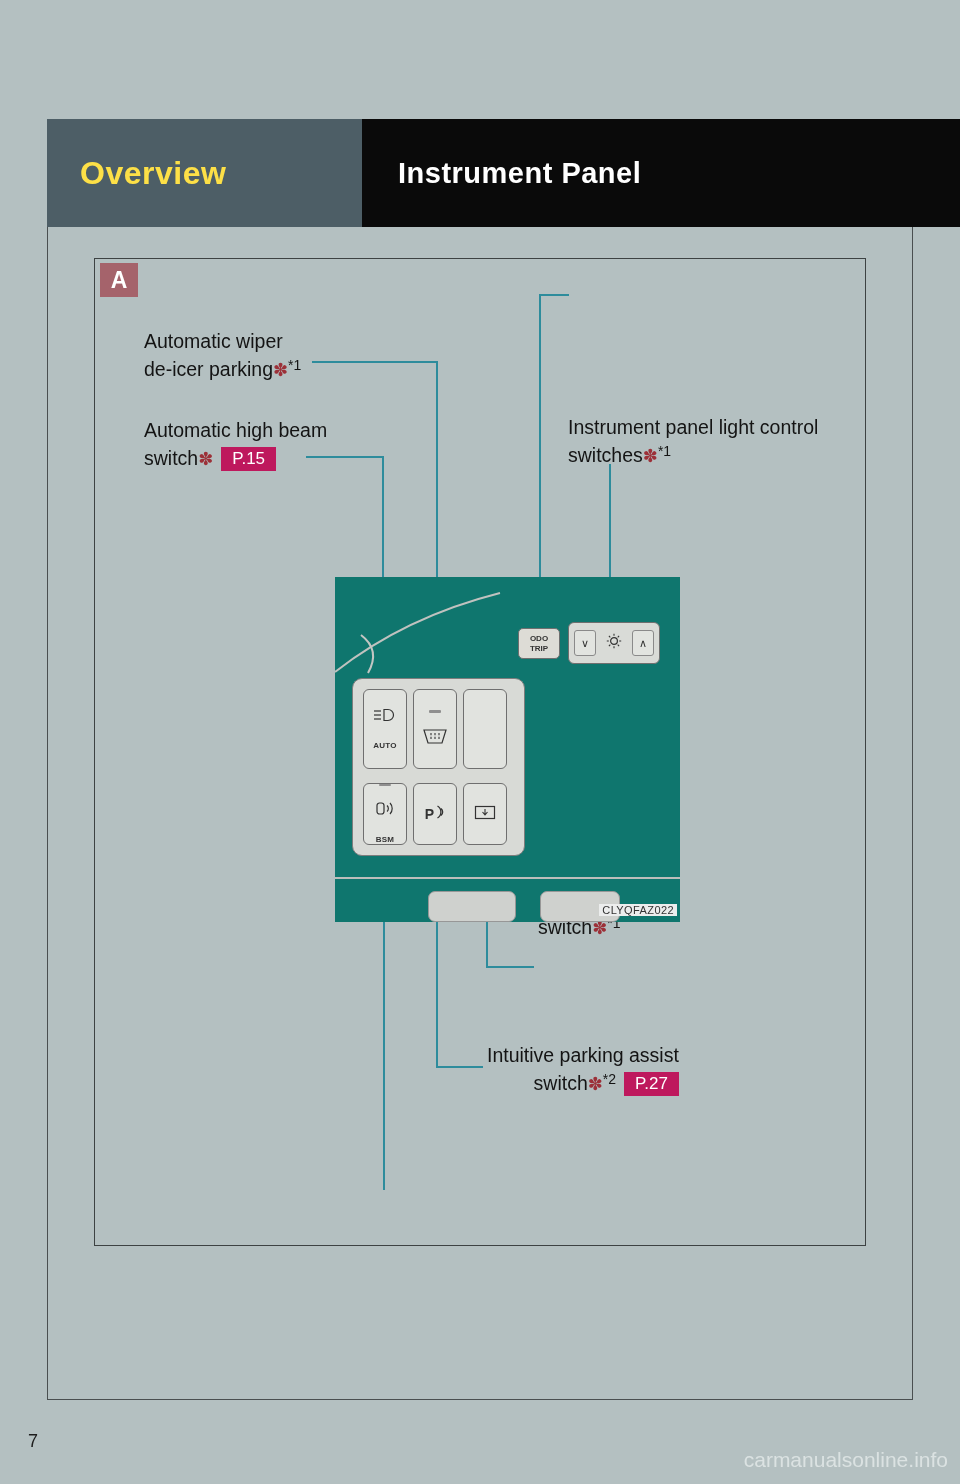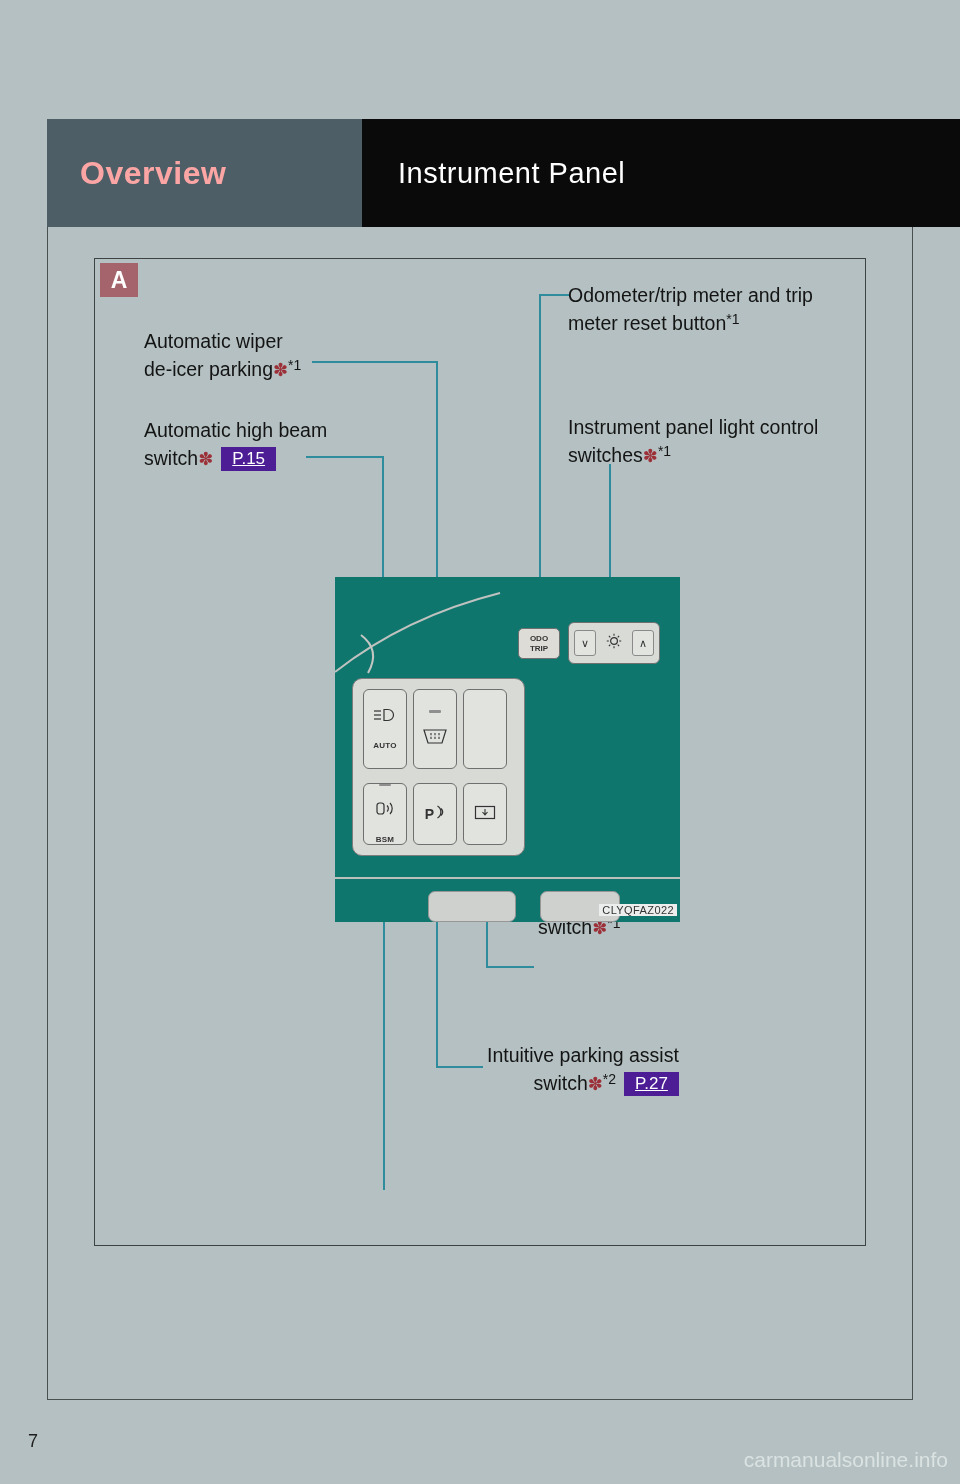--- a/index.html
+++ b/index.html
@@ -4,38 +4,38 @@
 <style>
   * { margin:0; padding:0; box-sizing:border-box; }
   html,body { background:#b4c0c1; }
   .page { position:relative; width:960px; height:1484px; background:#b4c0c1;
           font-family:"Liberation Sans", sans-serif; overflow:hidden; }
 
   
   .frame { position:absolute; left:47px; top:119px; width:866px; height:1281px;
            border:1px solid #4a4f50; }
   .header { position:absolute; left:47px; top:119px; width:913px; height:108px; display:flex; }
-  .header-left { width:315px; background:#4d5e66; color:#fca5a5; display:flex; align-items:center;
+  .header-left { width:315px; background:#4d5e66; color:#fde047; display:flex; align-items:center;
                  padding-left:33px; font-size:32px; font-weight:bold; letter-spacing:.5px; }
   .header-right { flex:1; background:#0a0a0a; color:#fff; display:flex; align-items:center;
-                  padding-left:36px; font-size:29px; font-weight:normal; letter-spacing:.5px; }
+                  padding-left:36px; font-size:29px; font-weight:bold; letter-spacing:.5px; }
 
   
   .inner-box { position:absolute; left:94px; top:258px; width:772px; height:988px;
                border:1px solid #3d4243; }
   .badge-a { position:absolute; left:100px; top:263px; width:38px; height:34px;
              background:#a5636b; color:#fff; font-size:23px; font-weight:bold;
              display:flex; align-items:center; justify-content:center; }
 
   
   .lbl { position:absolute; font-size:19.5px; color:#141414; line-height:28px; }
   .sup { font-size:14px; position:relative; top:-6px; }
   .ast { color:#9c3038; font-size:18px; }
-  .pref { display:inline-block; background:#4c1d95; color:#fff; font-size:17px;
-          line-height:24px; padding:0 11px; margin-left:8px; vertical-align:1px;text-decoration:underline; }
+  .pref { display:inline-block; background:#be185d; color:#fff; font-size:17px;
+          line-height:24px; padding:0 11px; margin-left:8px; vertical-align:1px; }
   .lbl-odometer { left:568px; top:281px; }
   .lbl-wiper    { left:144px; top:327px; }
   .lbl-highbeam { left:144px; top:416px; }
   .lbl-light    { left:568px; top:413px; }
   .lbl-sunshade { left:538px; top:885px; }
   .lbl-parking  { left:487px; top:1041px;text-align:right; }
   .lbl-bsm      { left:250px; top:1192px; }
 
   
   .cl { position:absolute; background:#2e8c9c; }
@@ -117,24 +117,20 @@
   <div class="cl cl-wiper-v"></div>
   <div class="cl cl-hb-h"></div>
   <div class="cl cl-hb-v"></div>
   <div class="cl cl-light-v"></div>
   <div class="cl cl-shade-v"></div>
   <div class="cl cl-shade-h"></div>
   <div class="cl cl-park-v"></div>
   <div class="cl cl-park-h"></div>
   <div class="cl cl-bsm-v"></div>
 
-  <div class="lbl lbl-odometer">
-    <span>Odometer/trip meter and trip</span><br>
-    <span>meter reset button</span><span class="sup">*1</span>
-  </div>
 
   <div class="lbl lbl-wiper">
     <span>Automatic wiper</span><br>
     <span>de-icer parking</span><span class="ast">✽</span><span class="sup">*1</span>
   </div>
 
   <div class="lbl lbl-highbeam">
     <span>Automatic high beam</span><br>
     <span>switch</span><span class="ast">✽</span><span class="pref">P.15</span>
   </div>

